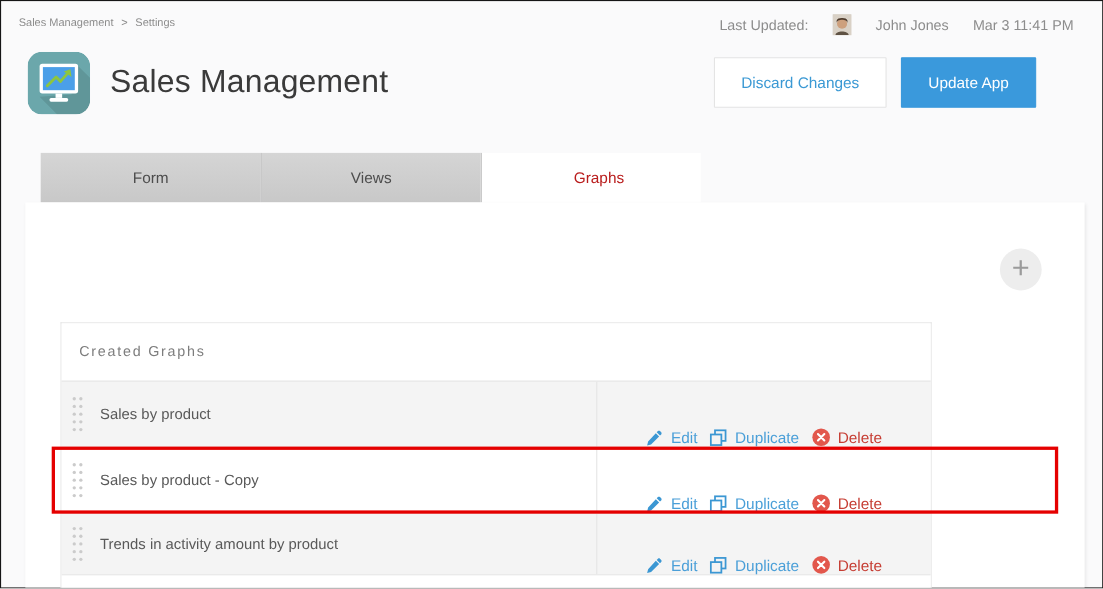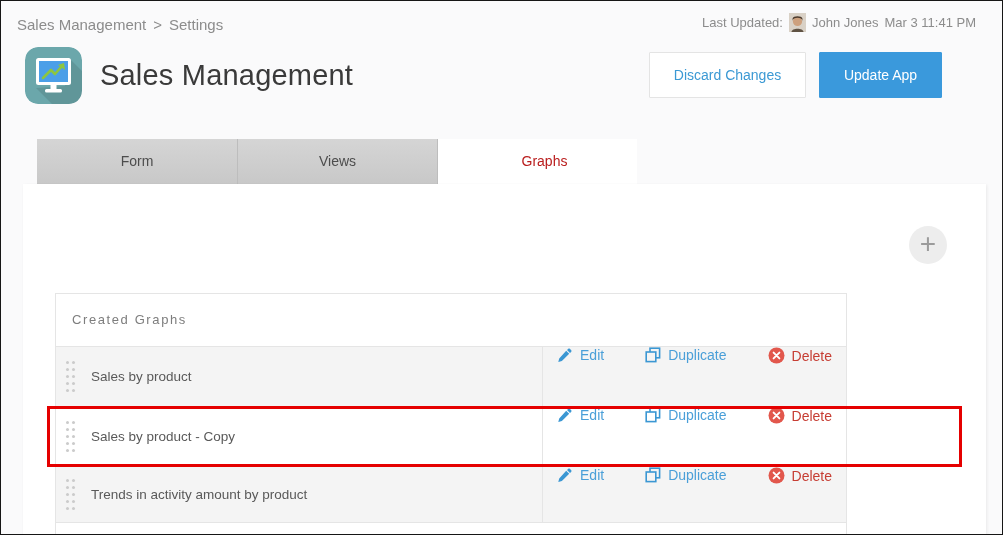--- a/index.html
+++ b/index.html
@@ -3,24 +3,24 @@
 <meta charset="utf-8">
 <style>
   * { margin:0; padding:0; box-sizing:border-box; }
   html,body { background:#e8e8e8; }
   body { font-family:"Liberation Sans", sans-serif; }
   .screen{
     position:relative; width:1003px; height:535px;
     background:#fafafb; border:1px solid #161616; overflow:hidden;
   }
   
-  .breadcrumb{ position:absolute; left:16px; top:15px; font-size:15px; color:#8c8c8c; }
+  .breadcrumb{ position:absolute; left:16px; top:15px; font-size:10px; color:#8c8c8c; }
   .breadcrumb span{ margin-right:7px; }
   .bc-app{ cursor:pointer; }
-  .lastupdated{ position:absolute; right:26px; top:12px; display:flex; align-items:center; gap:6px; font-size:13px; color:#8c8c8c; }
+  .lastupdated{ position:absolute; right:26px; top:12px; display:flex; align-items:center; gap:22px; font-size:13px; color:#8c8c8c; }
   .avatar{ width:17px; height:19px; display:inline-block; overflow:hidden; background:#d5cdc2; }
   
   .appicon{ position:absolute; left:24px; top:46px; width:57px; height:57px; border-radius:13px; overflow:hidden; }
   .page-title{ position:absolute; left:99px; top:58px; font-size:29px; color:#3a3a3a; font-weight:400; letter-spacing:.2px; }
   .btn{ position:absolute; top:51px; height:46px; font-size:14px; text-align:center; line-height:44px; cursor:pointer; border-radius:1px; }
   .btn-discard{ left:648px; width:157px; background:#fff; border:1px solid #e4e4e4; color:#3b99d4; }
   .btn-update{ left:818px; width:123px; background:#3a99dc; border:1px solid #3a99dc; color:#fff; }
   
   .tabbar{ position:absolute; left:36px; top:138px; height:45px; display:flex; }
   .tab{ width:200px; height:45px; line-height:45px; text-align:center; font-size:14px; color:#4d4d4d;
@@ -34,21 +34,21 @@
   
   .gtable{ position:absolute; left:54px; top:292px; width:792px; border:1px solid #e5e5e5; border-bottom:none; background:#fff; }
   .g-head{ height:52px; line-height:52px; padding-left:16px; font-size:13px; color:#7d7d7d; letter-spacing:1.6px; background:#fff; }
   .g-row{ display:flex; align-items:center; border-top:1px solid #e5e5e5; background:#fff; }
   .g-row.alt{ background:#f4f4f4; }
   .g-row.r1,.g-row.r2{ height:60px; }
   .g-row.r3{ height:56px; }
   .g-row.partial{ height:13px; border-top:1px solid #e5e5e5; background:#fff; }
   .cell-name{ flex:1; display:flex; align-items:center; height:100%; padding-left:10px;text-align:right; }
   .rowname{ font-size:13.5px; color:#595959; margin-left:16px; }
-  .cell-actions{ width:304px; height:100%; border-left:1px solid #e5e5e5; display:flex; align-items:flex-start; justify-content:center; gap:41px; }
+  .cell-actions{ width:304px; height:100%; border-left:1px solid #e5e5e5; display:flex; align-items:flex-end; justify-content:center; gap:11px; }
   .act{ display:flex; align-items:center; gap:7px; font-size:14px; cursor:pointer; text-decoration:none; }
   .act.blue{ color:#4a9fd8; }
   .act.red{ color:#c63d33; }
   .dots{ width:9px; height:31px; position:relative; display:inline-block; }
   .dots i{ position:absolute; left:0; top:0; width:3px; height:3px; border-radius:50%; background:#cbcbcb;
      box-shadow: 6px 0 0 #cbcbcb, 0 7px 0 #cbcbcb, 6px 7px 0 #cbcbcb, 0 14px 0 #cbcbcb, 6px 14px 0 #cbcbcb,
                  0 21px 0 #cbcbcb, 6px 21px 0 #cbcbcb, 0 28px 0 #cbcbcb, 6px 28px 0 #cbcbcb; }
   
   .highlight-box{ position:absolute; left:46px; top:405px; width:915px; height:61px; border:3px solid #e50000; pointer-events:none; z-index:6; }
   svg{ display:block; }

